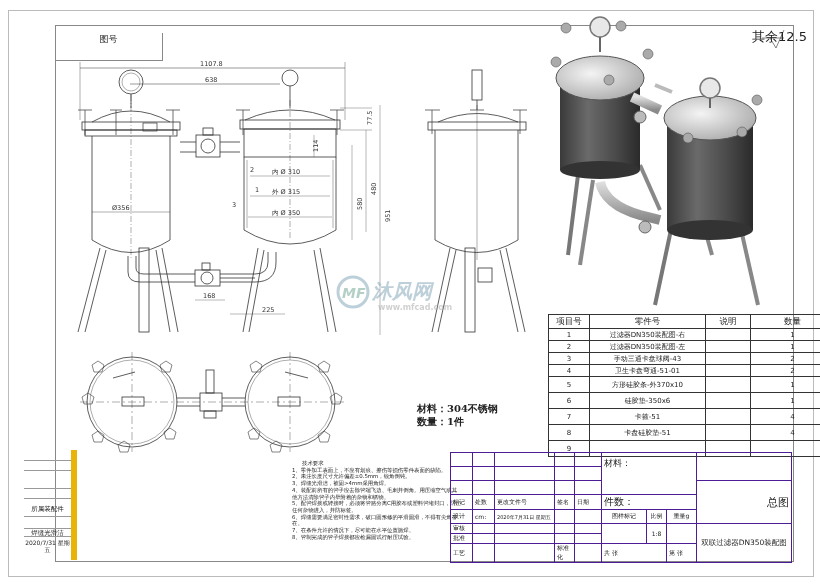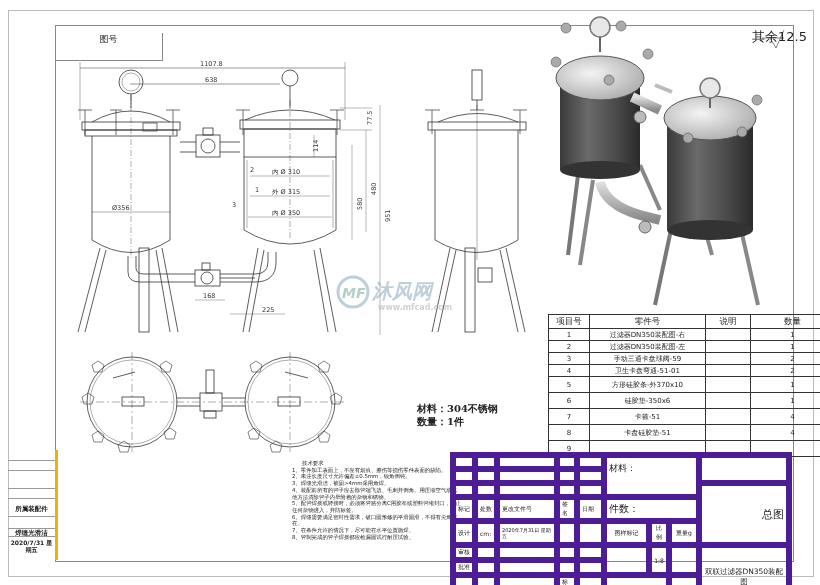--- a/index.html
+++ b/index.html
@@ -7,36 +7,36 @@
   .abs{position:absolute;}
   .frame-outer{left:8px;top:10px;width:804px;height:565px;border:1px solid #bbb;}
   .frame-inner{left:55px;top:25px;width:737px;height:535px;border:1px solid #888;}
   .tl-box{left:55px;top:25px;width:107px;height:27px;border-right:1px solid #888;border-bottom:1px solid #888;font-size:9px;display:flex;align-items:flex-start;justify-content:center;margin-top:8px;}
   .bom{left:548px;top:314px;width:287px;border-collapse:collapse;font-size:7px;}
   .bom th,.bom td{border:1px solid #333;text-align:center;padding:0;height:11px;font-weight:normal;}
   .bom th{font-size:8.5px;height:13px;}
   .bom td.big{height:15px;}
   .tb{left:450px;top:452px;width:342px;height:108px;}
   .tb table{border-collapse:collapse;font-size:6px;width:100%;height:100%;}
-  .tb td{border:6px solid #4c1d95;padding:0 2px;}
+  .tb td{border:1px solid #4c1d95;padding:0 2px;}
   .mat-text{left:417px;top:402px;font-size:10px;line-height:13px;font-family:"DejaVu Serif",serif;font-weight:bold;}
   .tech{left:292px;top:460px;font-size:5.4px;line-height:6.7px;width:170px;}
   .rough{left:752px;top:28px;font-size:13px;}
   svg text{font-family:"DejaVu Sans",sans-serif;}
 </style>
 </head>
 <body>
 
 <div class="abs frame-outer"></div>
 <div class="abs frame-inner"></div>
 <div class="abs tl-box">
   <span>图号</span>
 </div>
 
-<div class="abs" style="left:8px;top:450px;width:47px;height:110px;border-right:3px solid #eab308;font-weight:bold;">
+<div class="abs" style="left:24px;top:450px;width:47px;height:110px;border-right:6px solid #eab308;">
   <div style="position:absolute;top:10px;left:0;width:47px;border-top:1px solid #999;"></div>
   <div style="position:absolute;top:20px;left:0;width:47px;border-top:1px solid #999;"></div>
   <div style="position:absolute;top:38px;left:0;width:47px;border-top:1px solid #999;"></div>
   <div style="position:absolute;top:48px;left:0;width:47px;border-top:1px solid #999;"></div>
   <div style="position:absolute;top:66px;left:0;width:47px;border-top:1px solid #999;"></div>
   <div style="position:absolute;top:55px;left:0;width:47px;font-size:6.5px;text-align:center;">所属装配件</div>
   <div style="position:absolute;top:78px;left:0;width:47px;border-top:1px solid #999;"></div>
   <div style="position:absolute;top:86px;left:0;width:47px;border-top:1px solid #999;"></div>
   <div style="position:absolute;top:79px;left:0;width:47px;font-size:6.5px;text-align:center;">焊缝光滑洁</div>
   <div style="position:absolute;top:89px;left:0;width:47px;font-size:6px;text-align:center;line-height:7px;">2020/7/31 星期五</div>
@@ -306,21 +306,21 @@
         <td>1</td>
       </tr>
     <tr>
         <td>2</td>
         <td>过滤器DN350装配图-左</td>
         <td></td>
         <td>1</td>
       </tr>
     <tr>
         <td>3</td>
-        <td>手动三通卡盘球阀-59</td>
+        <td>手动三通卡盘球阀-43</td>
         <td></td>
         <td>2</td>
       </tr>
     <tr>
         <td>4</td>
         <td>卫生卡盘弯通-51-01</td>
         <td></td>
         <td>2</td>
       </tr>
     <tr>

